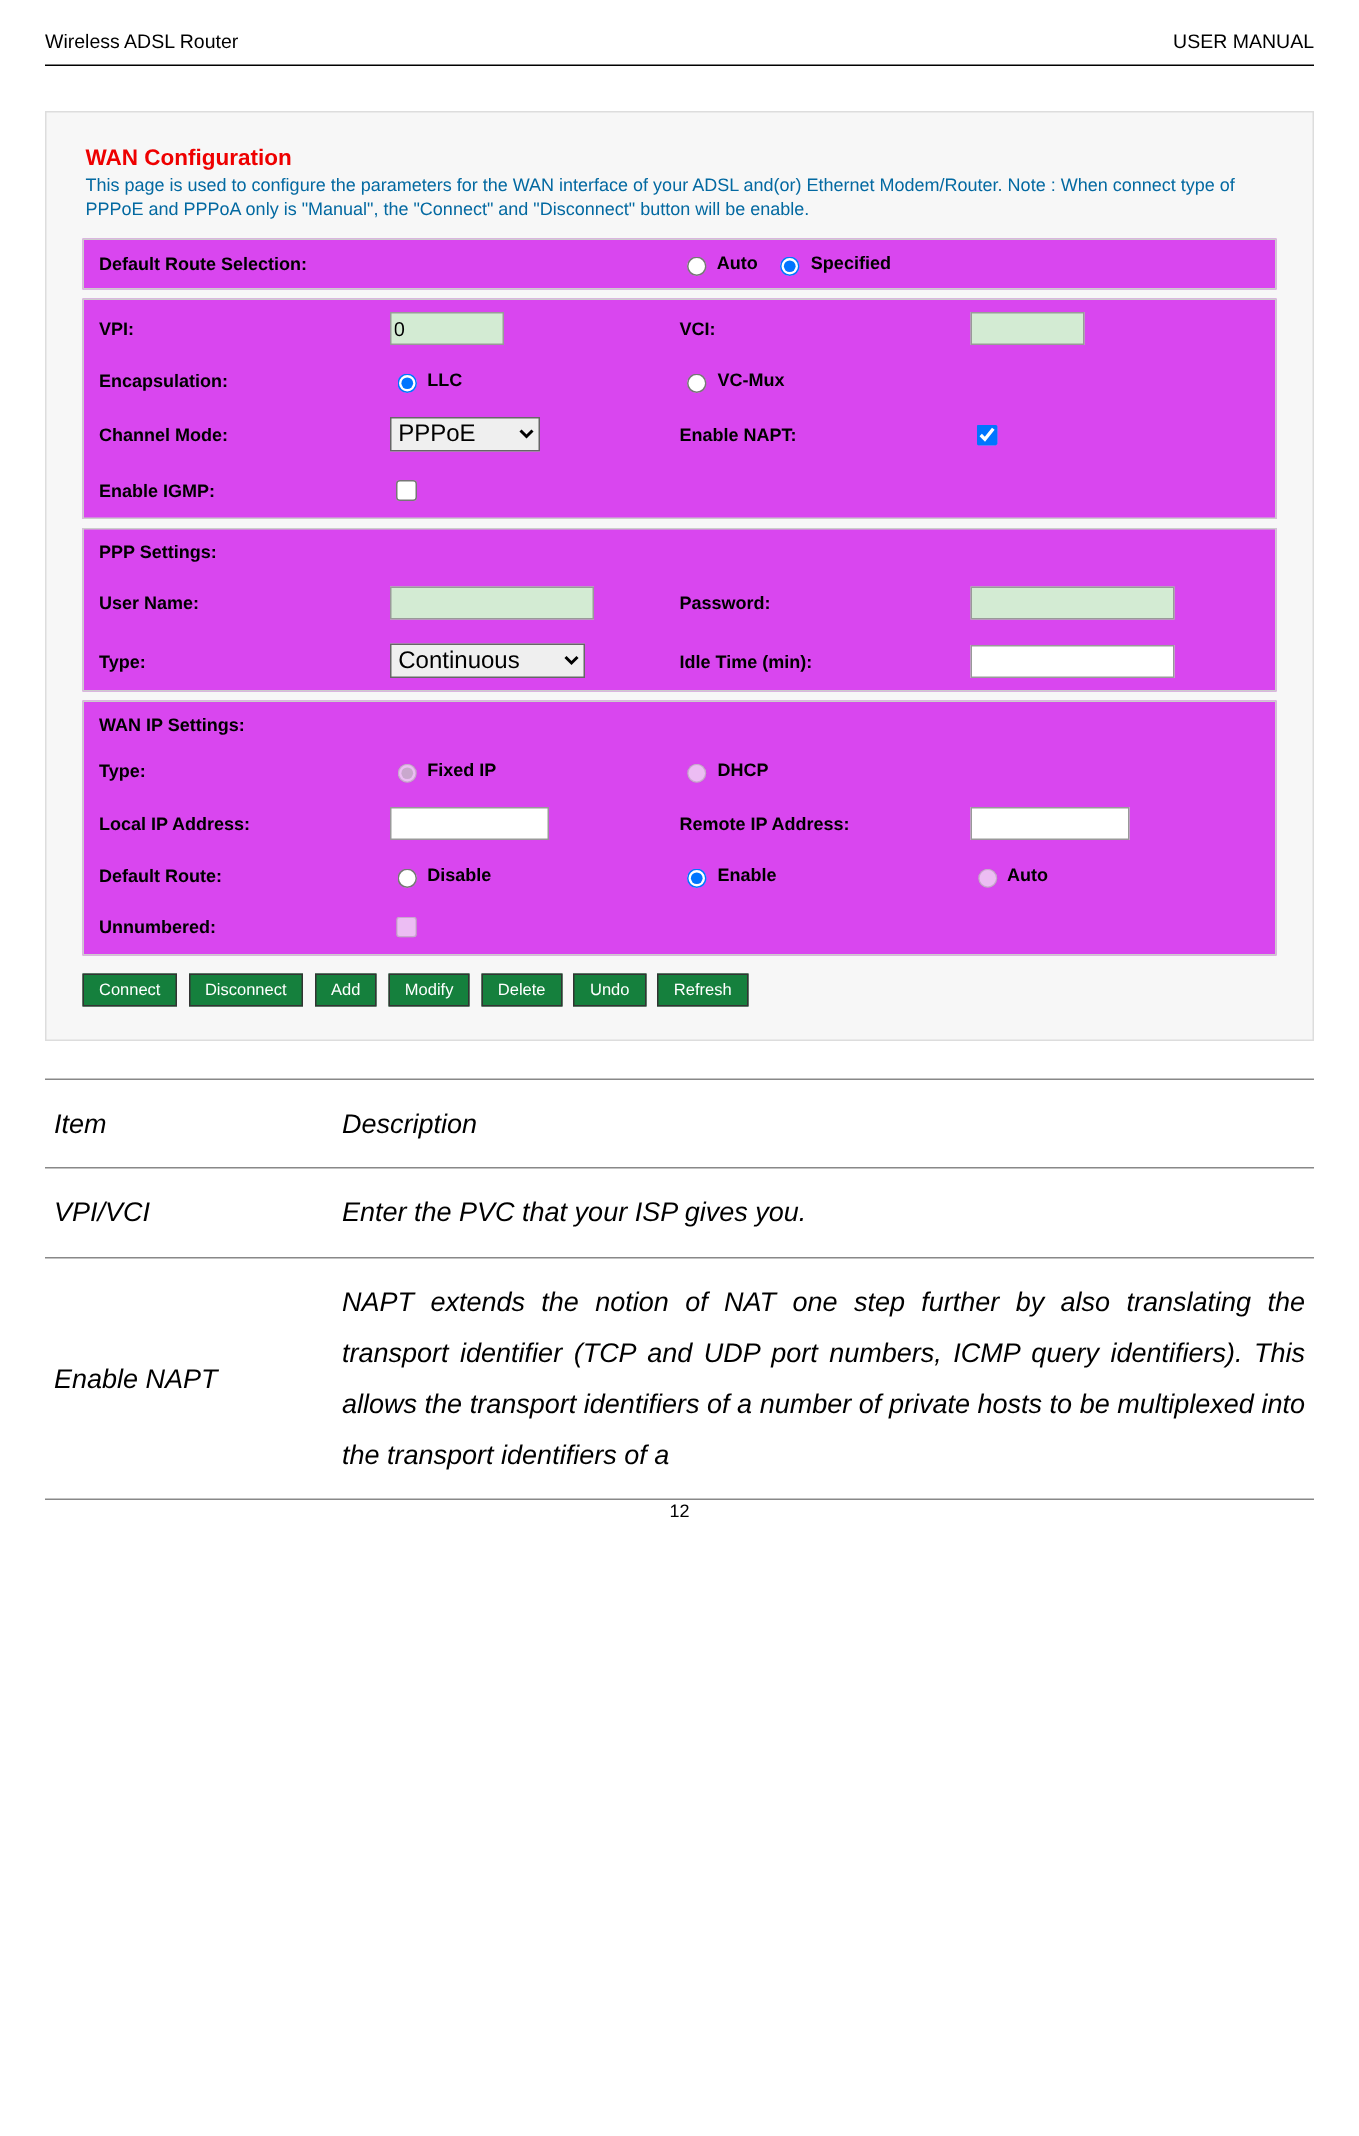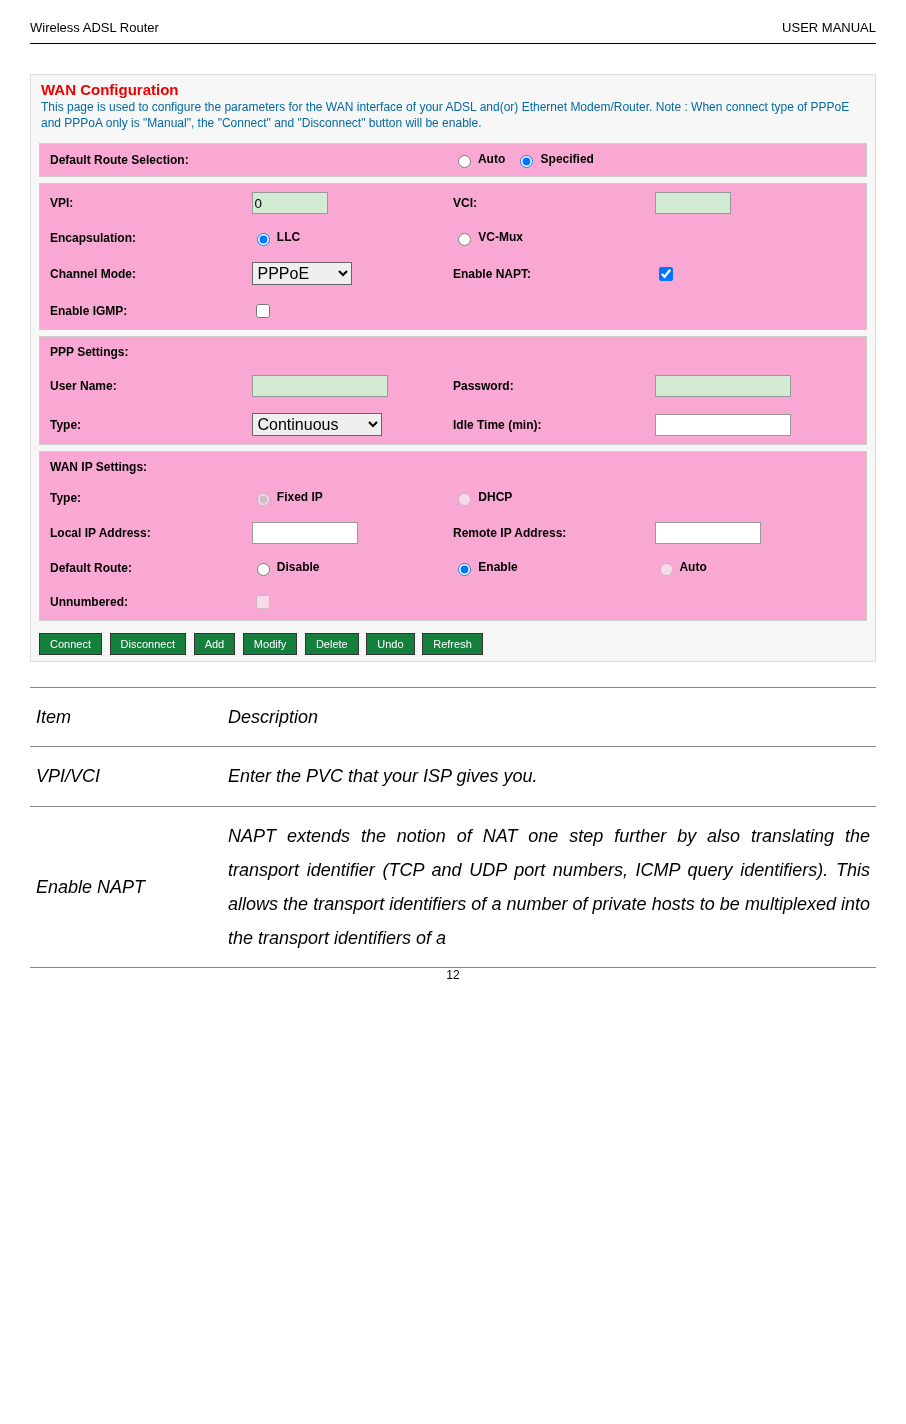--- a/index.html
+++ b/index.html
@@ -16,38 +16,38 @@
       font-size: 13px;
       margin-bottom: 8px;
     }
     .header-line {
       border-top: 1px solid #000;
       margin-bottom: 30px;
     }
     .config-box {
       background: #f7f7f7;
       border: 1px solid #ddd;
-      padding: 0;
+      padding: 16px;
     }
     .config-header {
       padding: 6px 10px;
     }
     .config-title {
       color: #e00;
       font-weight: bold;
       font-size: 15px;
       margin-bottom: 2px;
     }
     .config-desc {
       color: #0369a1;
       font-size: 12px;
       line-height: 1.3;
     }
     .section {
-      background: #f9a8d4;
+      background: #d946ef;
       border: 1px solid #ccc;
       margin: 6px 8px;
       padding: 0;
     }
     .row {
       display: flex;
       align-items: center;
       padding: 8px 10px;
       font-size: 12px;
       font-weight: bold;

